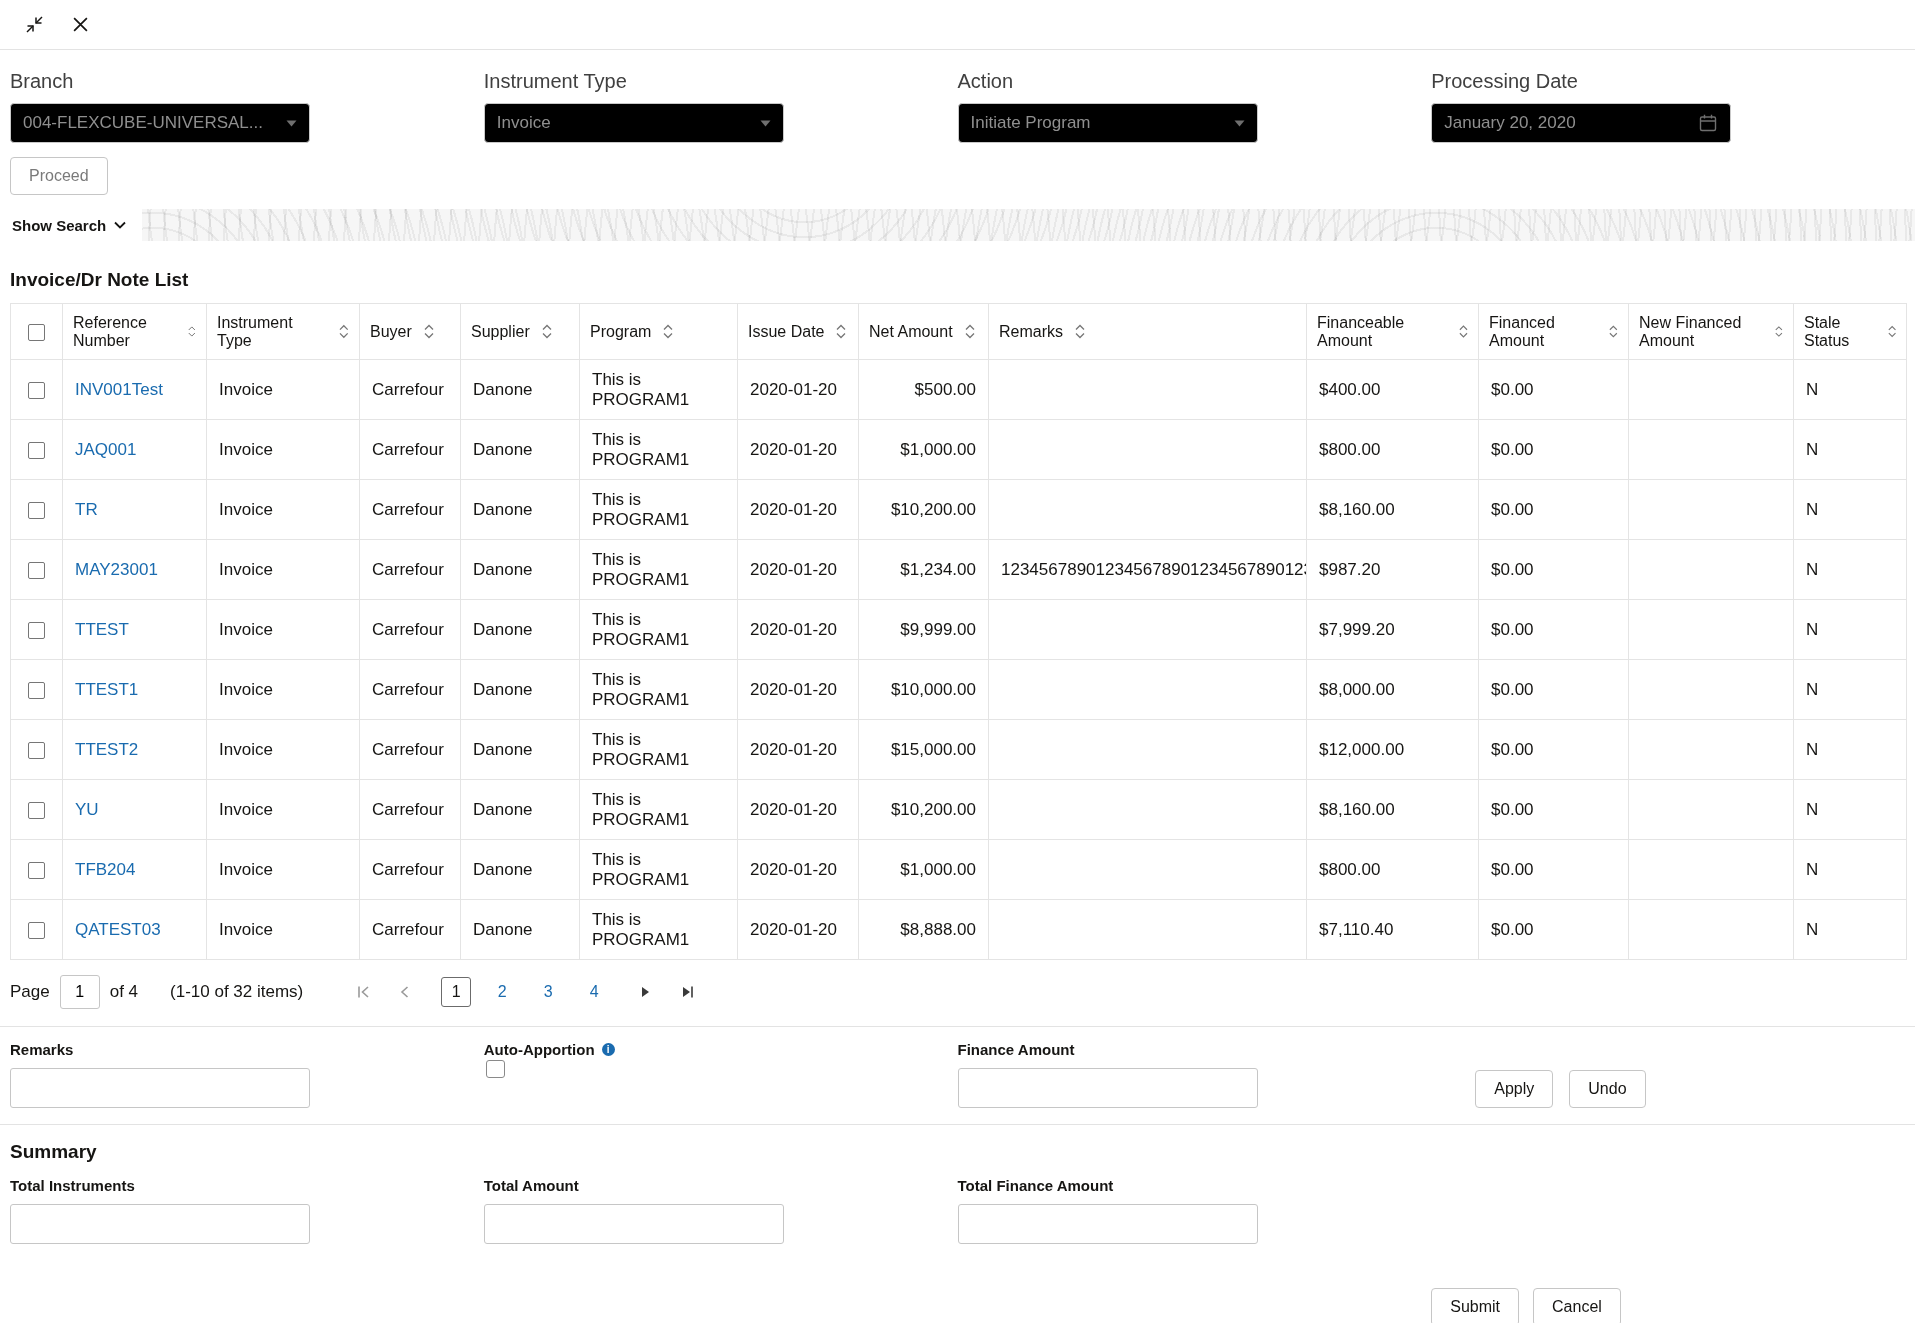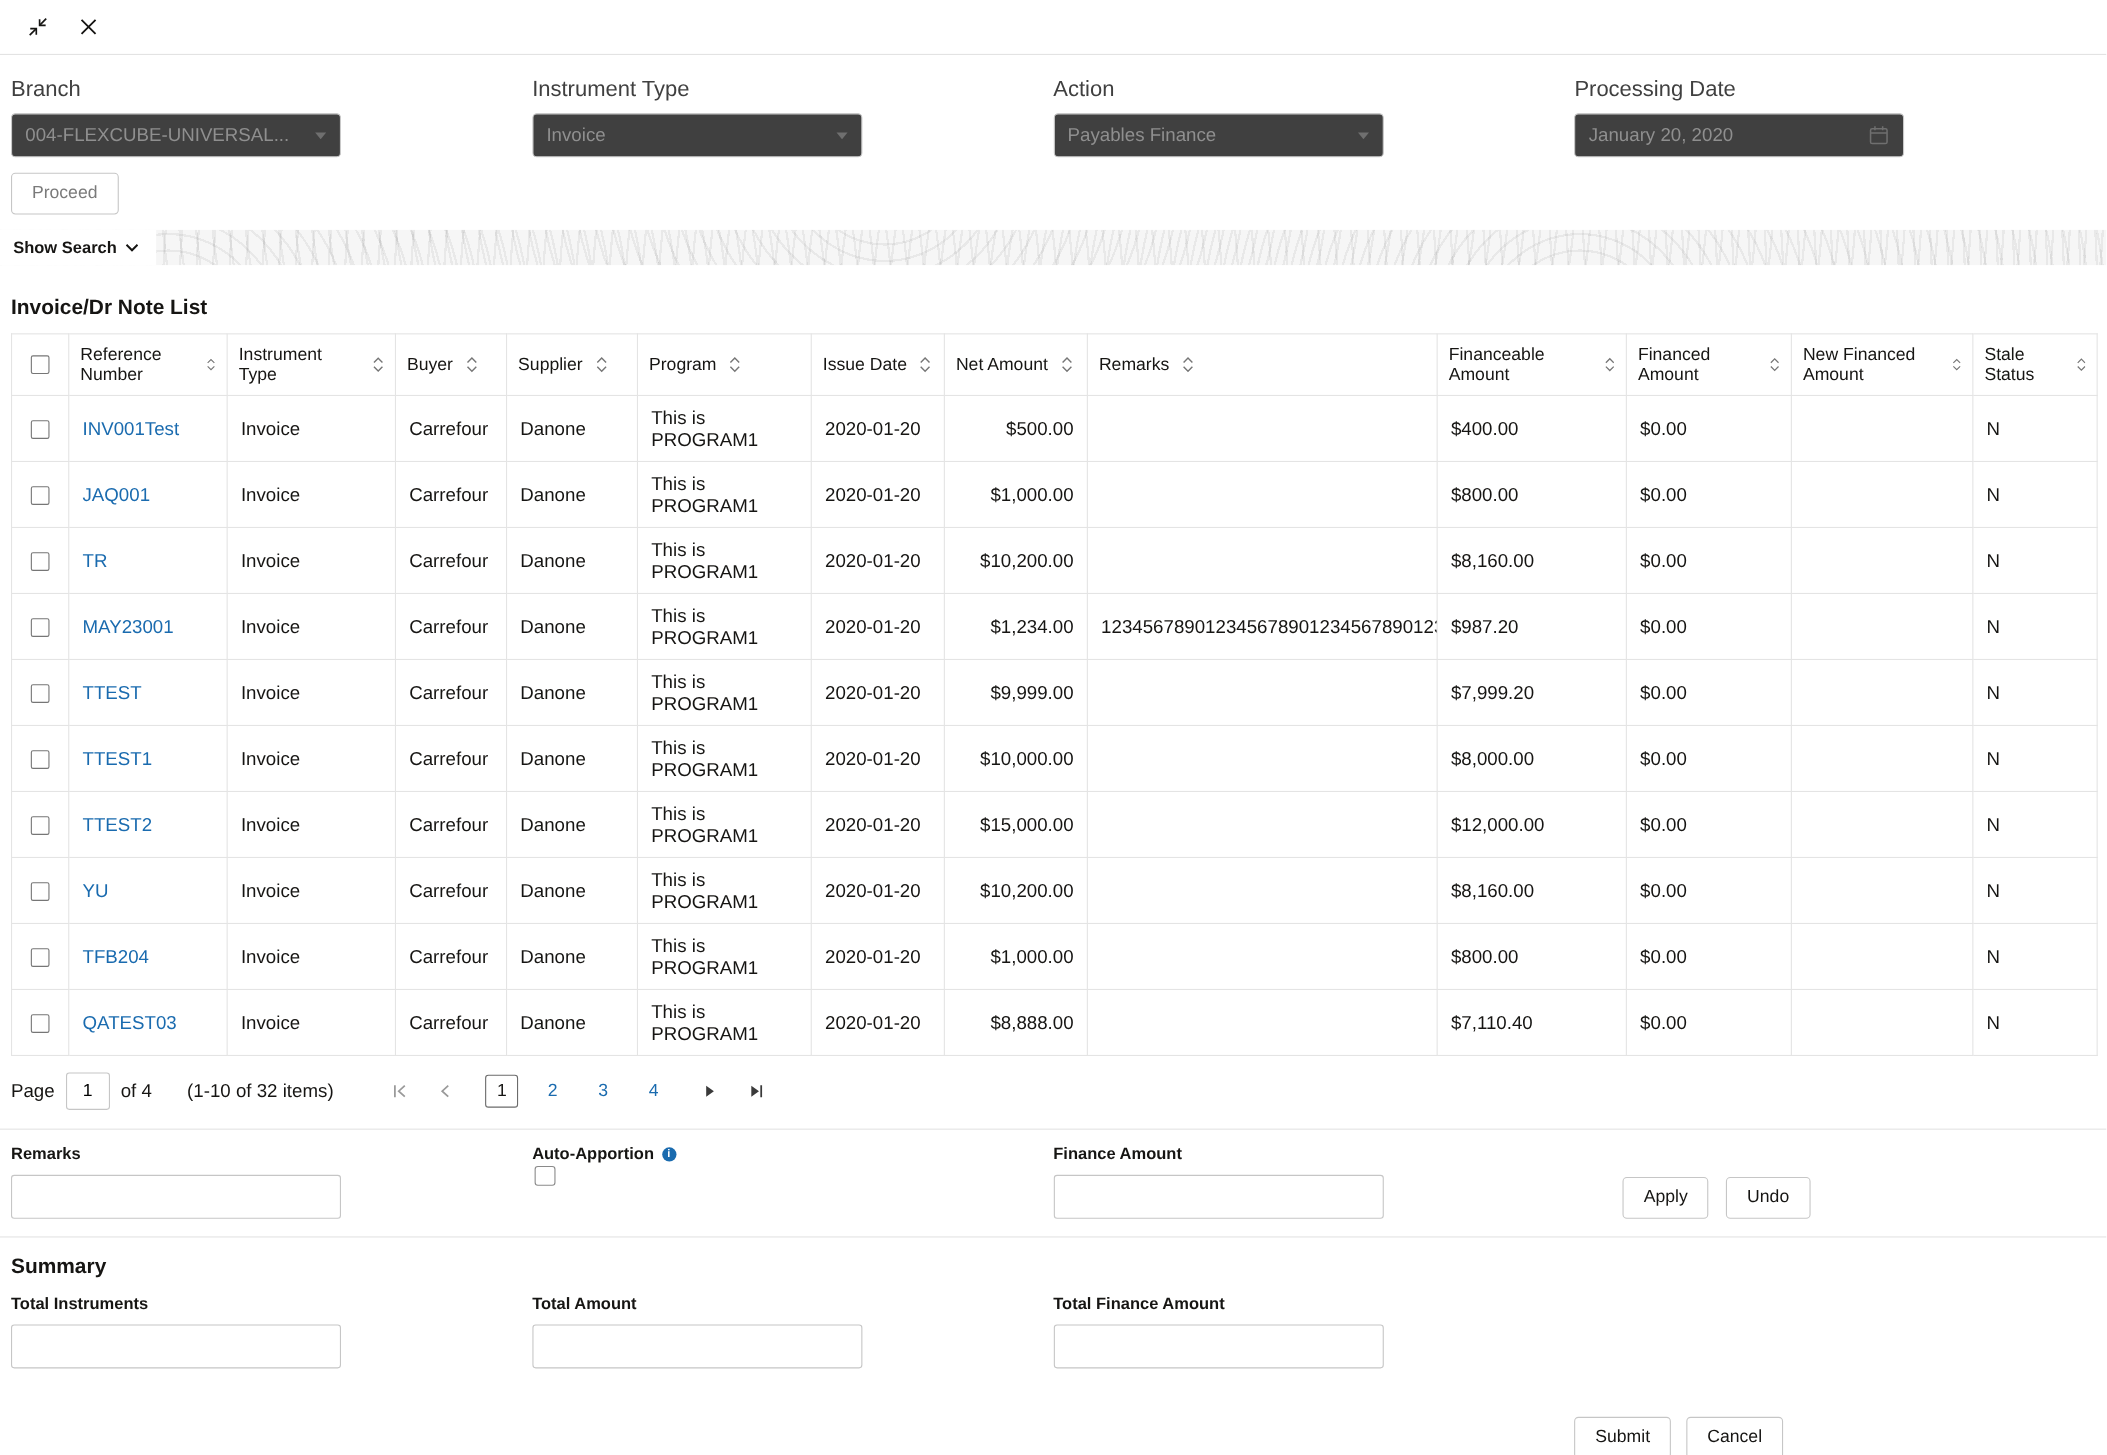--- a/index.html
+++ b/index.html
@@ -21,21 +21,21 @@
   }
   .titlebar h1 { font-size: 23px; font-weight: 700; letter-spacing: .2px; }
   .titlebar-icons { display: flex; align-items: center; gap: 28px; }
   .tb-icon { display: inline-flex; cursor: pointer; }
 
   
   .filters { display: grid; grid-template-columns: repeat(4, 1fr); margin-top: 20px; }
   .field-label { display: block; font-size: 20px; color: #404040; margin-bottom: 10px; }
   .select, .date-field {
     width: 300px; height: 40px;
-    border: 1px solid #c9c9c9; border-radius: 4px; background: #404040;
+    border: 1px solid #c9c9c9; border-radius: 4px; background: #000000;
     display: flex; align-items: center; justify-content: space-between;
     padding: 0 12px; cursor: pointer;
   }
   .select-value { color: #8f8f8f; font-size: 17px; white-space: nowrap; overflow: hidden; }
 
   
   .btn {
     font-family: inherit; font-size: 16px;
     background: #fff; border: 1px solid #c6c6c6; border-radius: 4px;
     height: 38px; padding: 0 18px; cursor: pointer; color: #161513;
@@ -168,21 +168,21 @@
       <div class="select">
         <span class="select-value">Invoice</span>
         <svg width="11" height="7" viewBox="0 0 11 7">
             <path d="M0.5 0.5 H10.5 L5.5 6.5 Z" fill="#6f6f6f"></path>
           </svg>
       </div>
     </div>
     <div>
       <label class="field-label">Action</label>
       <div class="select">
-        <span class="select-value">Payables Finance</span>
+        <span class="select-value">Initiate Program</span>
         <svg width="11" height="7" viewBox="0 0 11 7">
             <path d="M0.5 0.5 H10.5 L5.5 6.5 Z" fill="#6f6f6f"></path>
           </svg>
       </div>
     </div>
     <div>
       <label class="field-label">Processing Date</label>
       <div class="date-field">
         <span class="select-value">January 20, 2020</span>
         <svg width="20" height="20" viewBox="0 0 20 20" fill="none" stroke="#6f6f6f" stroke-width="1.4">

